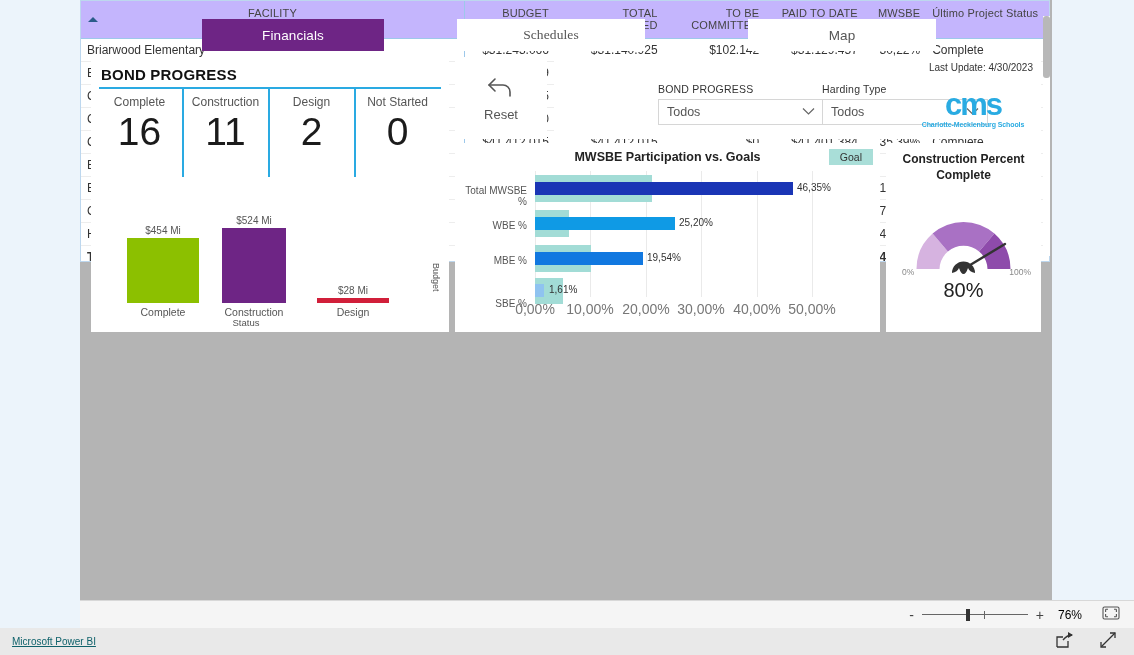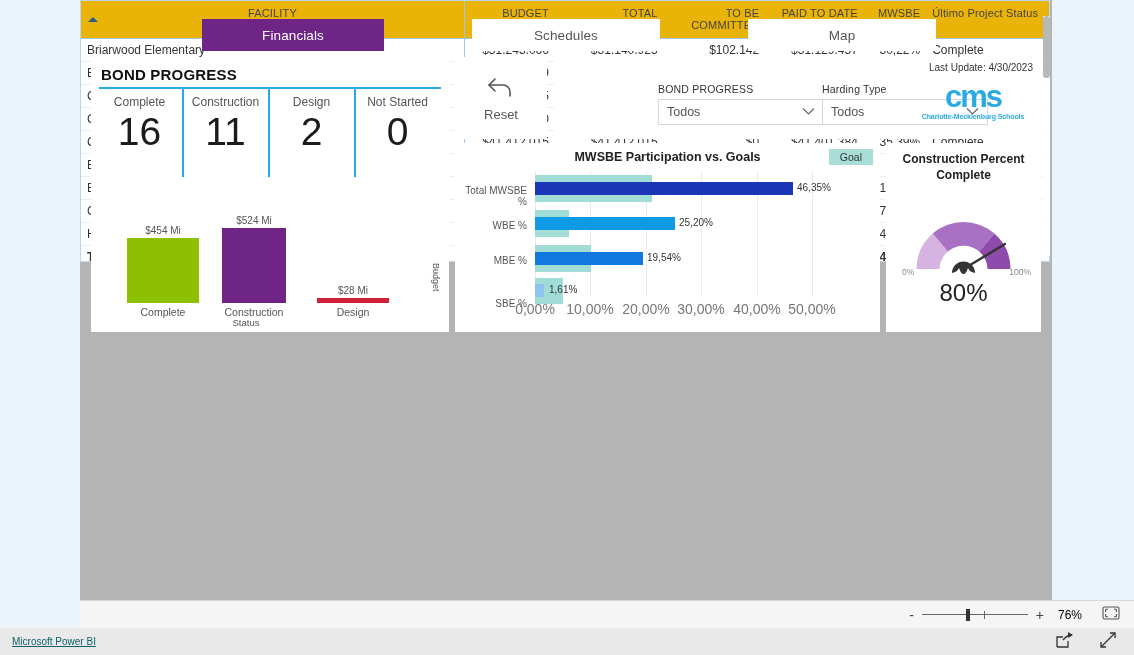--- a/index.html
+++ b/index.html
@@ -22,21 +22,21 @@
   #nav-tabs{ position:absolute; left:0; top:0; width:972px; height:52px; }
   .nav-tab{
     position:absolute; top:19px; height:32px;
     background:#ffffff; border:none;
     display:flex; align-items:center; justify-content:center;
     font-size:13.5px; color:#555; letter-spacing:.1px;
     cursor:pointer;
   }
   .nav-tab.active{ background:#6e2585; color:#ffffff; }
   #tab-financials{ left:122px; width:182px; }
-  #tab-schedules{ left:392px; width:188px; }
+  #tab-schedules{ left:377px; width:188px;font-family:Liberation Serif, serif; }
   #tab-map{ left:668px; width:188px; }
 
   
   .card{ position:absolute; background:#ffffff; }
 
   
   #bond-card{ left:11px; top:57px; width:358px; height:275px; padding:0; }
   #bond-title{
     font-size:15px; font-weight:bold; color:#111;
     letter-spacing:.2px; padding:9px 0 2px 10px;
@@ -71,21 +71,21 @@
   .slicer{ position:absolute; top:26px; }
   .slicer-label{ font-size:10.5px; color:#333; letter-spacing:.2px; }
   .slicer-box{
     margin-top:4px; width:166px; height:26px; border:1px solid #d6d6d6; background:#fff;
     display:flex; align-items:center; padding:0 8px; font-size:12.5px; color:#555;
     justify-content:space-between; cursor:pointer;
   }
   #slicer-bond{ left:104px; }
   #slicer-school{ left:268px; }
   #cms-logo{ position:absolute; right:8px; top:25px; width:120px; text-align:center; }
-  #cms-logo-text{ font-size:31px; font-weight:bold; color:#29abe2; letter-spacing:-2px; line-height:30px; }
+  #cms-logo-text{ font-size:31px; font-weight:bold; color:#29abe2; letter-spacing:-2px; line-height:30px;margin-top:8px; }
   #cms-logo-sub{ font-size:7px; font-weight:bold; color:#29abe2; letter-spacing:-.1px; margin-top:1px; }
 
   
   #mwsbe-card{ left:375px; top:143px; width:425px; height:189px; }
   #mwsbe-title{ text-align:center; font-size:12.5px; font-weight:bold; color:#222; padding-top:7px; }
   #goal-legend{ position:absolute; right:7px; top:6px; background:#a9ded8; color:#333;
     font-size:10.5px; padding:2px 11px; cursor:pointer;}
   #mwsbe-plot{ position:absolute; left:0; top:28px; width:425px; height:160px; }
   .mw-row{ position:absolute; left:0; width:425px; }
   .mw-cat{ position:absolute; left:0; width:72px; text-align:right; font-size:10px; color:#555; }
@@ -95,29 +95,29 @@
   .mw-grid{ position:absolute; top:0; width:1px; background:#eaeaea; }
   .mw-tick{ position:absolute; font-size:14px; color:#777; text-align:center; width:56px; }
 
   
   #gauge-card{ left:806px; top:143px; width:155px; height:189px; }
   #gauge-title{ text-align:center; font-size:12px; font-weight:bold; color:#222; padding-top:8px; line-height:16px; }
   #gauge-wrap{ position:absolute; left:0; top:48px; width:155px; height:96px; }
   .gauge-min{ position:absolute; left:16px; top:124px; font-size:8.5px; color:#888; }
   .gauge-max{ position:absolute; right:10px; top:124px; font-size:8.5px; color:#888; }
   #gauge-value{ position:absolute; left:0; top:136px; width:155px; text-align:center;
-     font-size:24px; color:#222; }
+     font-size:20px; color:#222; }
 
   
   #table-card{ left:1px; top:337px; width:970px; height:262px; background:#fff; border:1px solid #bdd7ee; }
   table{ border-collapse:collapse; width:100%; table-layout:fixed; font-size:12px; color:#333; }
   thead th{
     font-size:11px; color:#444; font-weight:normal; letter-spacing:.15px;
     padding:6px 6px 7px 6px; border-bottom:1px solid #9dc8ea; vertical-align:top;
-    background:#eab308;
+    background:#c4b5fd;
   }
   tbody td{ padding:4px 6px; border-bottom:1px solid #ededed; white-space:nowrap;
     overflow:hidden; text-overflow:ellipsis; }
   .c-facility{ text-align:left; }
   .num{ text-align:right; }
   .stat{ text-align:left; }
   .vsep{ border-left:1px solid #9dc8ea; }
   tr.total-row td{ font-weight:bold; border-bottom:none; }
   #sort-arrow{ position:absolute; left:8px; top:17px; width:0;height:0;
     border-left:5px solid transparent;border-right:5px solid transparent;border-bottom:5px solid #2b5c8a; }

